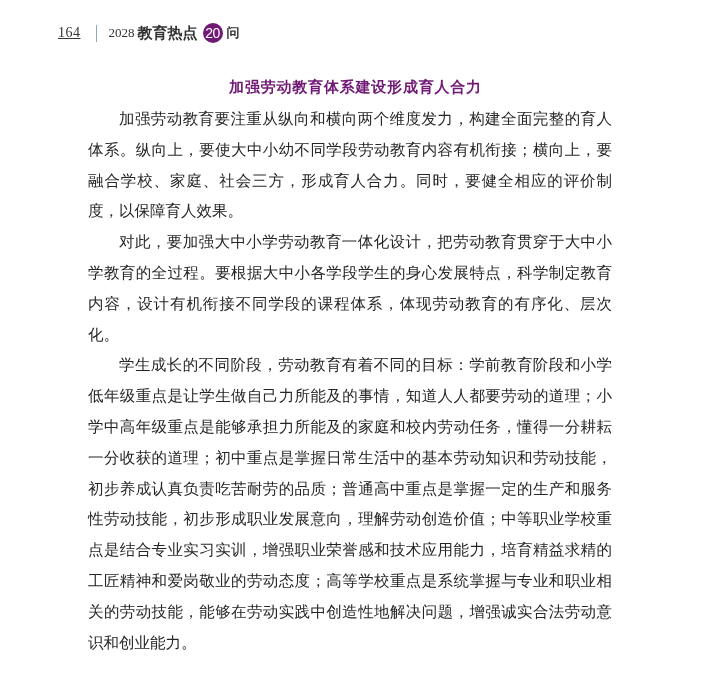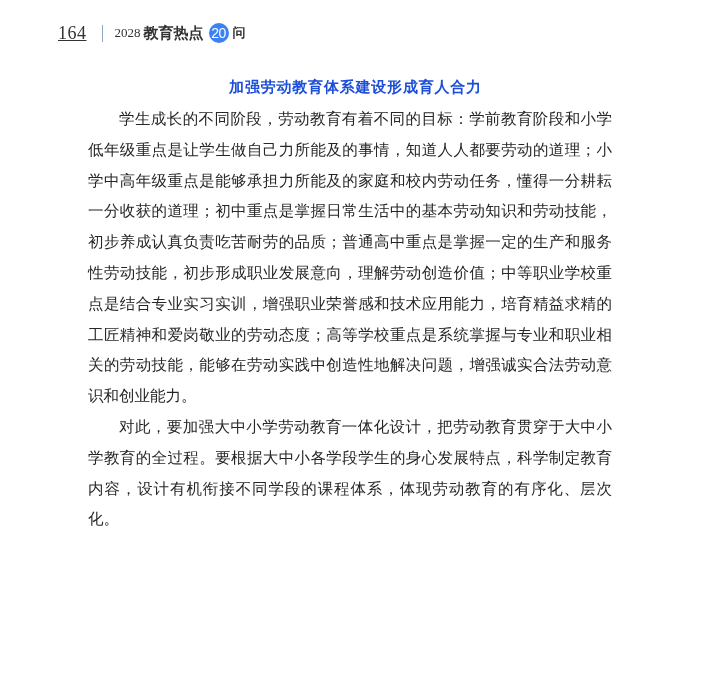--- a/index.html
+++ b/index.html
@@ -19,21 +19,21 @@
       position: absolute;
       left: 58px;
       top: 22px;
       height: 22px;
       display: flex;
       align-items: center;
       font-family: "Liberation Serif", "DejaVu Serif", serif;
       color: #333333;
     }
     .page-num {
-      font-size: 18px;
+      font-size: 14px;
       letter-spacing: 0.5px;
       text-decoration: underline;
     }
     .divider {
       width: 1px;
       height: 17px;
       background: #8aa9c9;
       margin: 0 12px 0 15px;
     }
     .series-year {
@@ -44,41 +44,41 @@
       font-weight: bold;
       margin-left: 3px;
     }
     .badge {
       display: inline-flex;
       align-items: center;
       justify-content: center;
       width: 20px;
       height: 20px;
       border-radius: 50%;
-      background: #3b82f6;
+      background: #701a75;
       color: #ffffff;
       font-family: "Liberation Sans", "DejaVu Sans", sans-serif;
       font-size: 14px;
       margin: 0 4px 0 5px;
       letter-spacing: -0.5px;
     }
     .series-suffix {
       font-size: 13px;
       font-weight: bold;
     }
     .title {
       position: absolute;
       left: 0;
       width: 711px;
       top: 78px;
       text-align: center;
       font-family: "DejaVu Sans", "Liberation Sans", sans-serif;
       font-size: 15px;
       font-weight: bold;
-      color: #1d4ed8;
+      color: #701a75;
       letter-spacing: 0.8px;
     }
     .body {
       position: absolute;
       left: 88px;
       top: 104px;
       width: 524px;
       font-size: 15.5px;
       line-height: 30.8px;
       color: #262626;
@@ -97,15 +97,16 @@
   <span class="divider"></span>
   <span class="series-year">2028</span>
   <span class="series-name">教育热点</span>
   <span class="badge">20</span>
   <span class="series-suffix">问</span>
 </div>
 
 <div class="title">加强劳动教育体系建设形成育人合力</div>
 
 <div class="body">
+  <p class="para">加强劳动教育要注重从纵向和横向两个维度发力，构建全面完整的育人体系。纵向上，要使大中小幼不同学段劳动教育内容有机衔接；横向上，要融合学校、家庭、社会三方，形成育人合力。同时，要健全相应的评价制度，以保障育人效果。</p>
+  <p class="para">对此，要加强大中小学劳动教育一体化设计，把劳动教育贯穿于大中小学教育的全过程。要根据大中小各学段学生的身心发展特点，科学制定教育内容，设计有机衔接不同学段的课程体系，体现劳动教育的有序化、层次化。</p>
   <p class="para">学生成长的不同阶段，劳动教育有着不同的目标：学前教育阶段和小学低年级重点是让学生做自己力所能及的事情，知道人人都要劳动的道理；小学中高年级重点是能够承担力所能及的家庭和校内劳动任务，懂得一分耕耘一分收获的道理；初中重点是掌握日常生活中的基本劳动知识和劳动技能，初步养成认真负责吃苦耐劳的品质；普通高中重点是掌握一定的生产和服务性劳动技能，初步形成职业发展意向，理解劳动创造价值；中等职业学校重点是结合专业实习实训，增强职业荣誉感和技术应用能力，培育精益求精的工匠精神和爱岗敬业的劳动态度；高等学校重点是系统掌握与专业和职业相关的劳动技能，能够在劳动实践中创造性地解决问题，增强诚实合法劳动意识和创业能力。</p>
-  <p class="para">对此，要加强大中小学劳动教育一体化设计，把劳动教育贯穿于大中小学教育的全过程。要根据大中小各学段学生的身心发展特点，科学制定教育内容，设计有机衔接不同学段的课程体系，体现劳动教育的有序化、层次化。</p>
 </div>
 
 </body></html>

